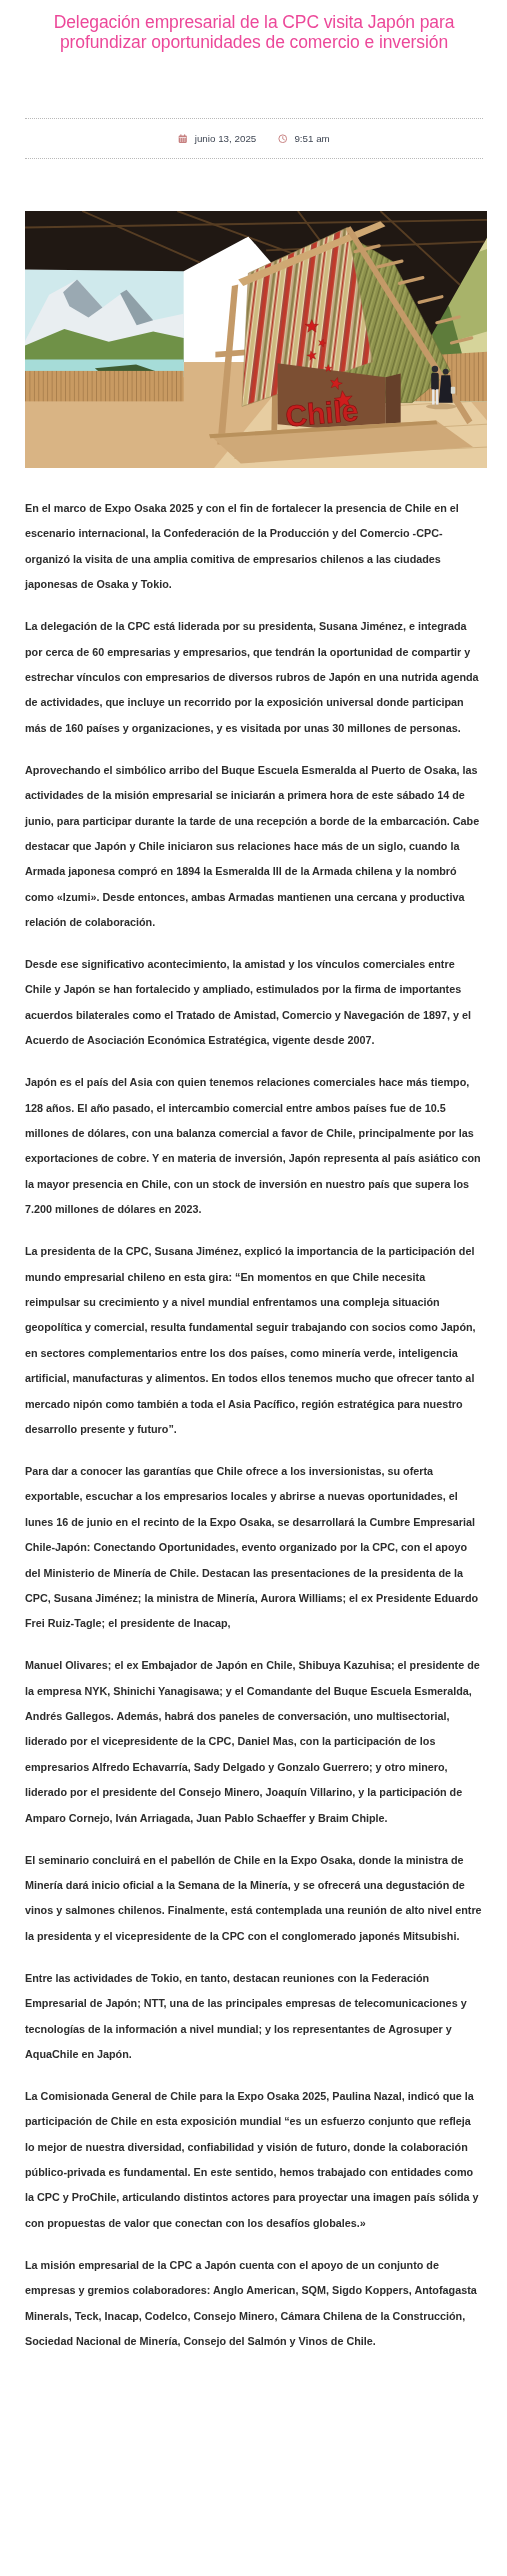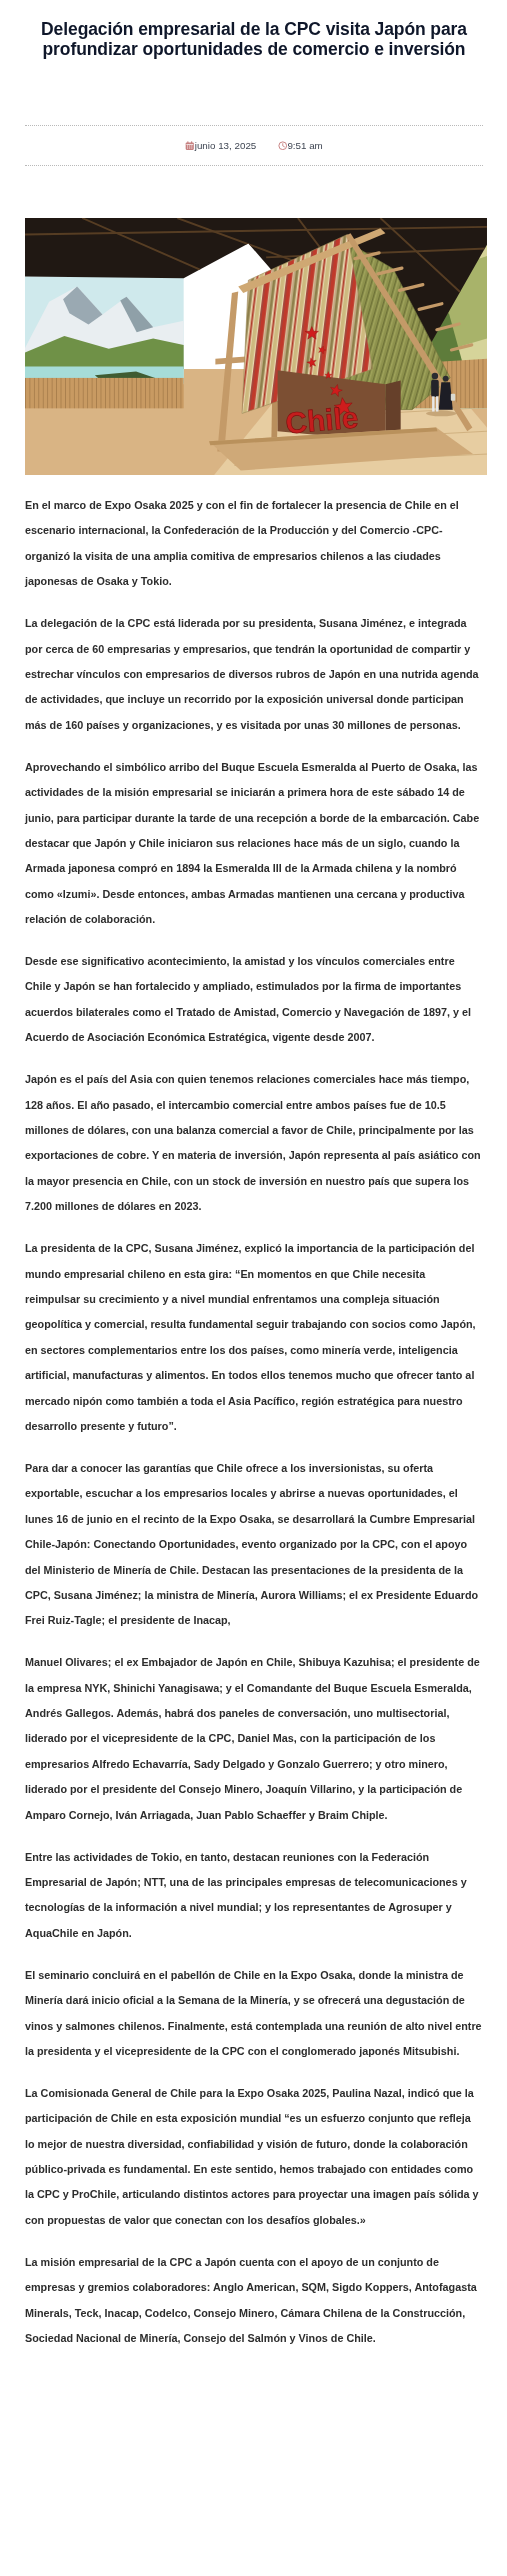--- a/index.html
+++ b/index.html
@@ -6,51 +6,51 @@
   body{
     width:508px;
     font-family:"Liberation Sans",sans-serif;
     color:#2d2d2d;
     -webkit-font-smoothing:antialiased;
   }
   .container{width:458px;margin:0 auto;padding-top:3.8px;}
 
   
   .page-title{
-    margin:15px;
-    color:#0f172a;
+    margin:8px;
+    color:#ec4899;
     font-size:17.5px;
     line-height:1.18;
-    font-weight:700;
+    font-weight:400;
     text-align:center;
     letter-spacing:-0.1px;
   }
 
   
   .meta{
     margin-top:65px;
     border-top:0.6px dotted #b9b9b9;
     border-bottom:0.6px dotted #b9b9b9;
     padding:14px 0;
     display:flex;
     justify-content:center;
     align-items:center;
     gap:21.6px;
     color:#3f4653;
     font-size:9.8px;
   }
-  .meta-item{display:flex;align-items:center;gap:0;}
+  .meta-item{display:flex;align-items:center;gap:7px;}
   .meta-item svg{display:block;}
 
   
   .photo{margin:52px 0 0;}
   .photo svg{display:block;}
 
   
-  .body-text{padding-top:18px;padding-bottom:9px;}
+  .body-text{padding-top:28px;padding-bottom:9px;}
   .body-text p{
     margin:0 0 16.5px;
     font-size:10.8px;
     line-height:25.4px;
     text-align:left;
     font-weight:bold;
   }
   .body-text p.lead{font-weight:700;}
   .body-text p:last-child{margin-bottom:4px;}
 </style>
@@ -206,20 +206,20 @@
 
   <section class="body-text">
     <p class="lead">En el marco de Expo Osaka 2025 y con el fin de fortalecer la presencia de Chile en el escenario internacional, la Confederación de la Producción y del Comercio -CPC- organizó la visita de una amplia comitiva de empresarios chilenos a las ciudades japonesas de Osaka y Tokio.</p>
     <p>La delegación de la CPC está liderada por su presidenta, Susana Jiménez, e integrada por cerca de 60 empresarias y empresarios, que tendrán la oportunidad de compartir y estrechar vínculos con empresarios de diversos rubros de Japón en una nutrida agenda de actividades, que incluye un recorrido por la exposición universal donde participan más de 160 países y organizaciones, y es visitada por unas 30 millones de personas.</p>
     <p>Aprovechando el simbólico arribo del Buque Escuela Esmeralda al Puerto de Osaka, las actividades de la misión empresarial se iniciarán a primera hora de este sábado 14 de junio, para participar durante la tarde de una recepción a borde de la embarcación. Cabe destacar que Japón y Chile iniciaron sus relaciones hace más de un siglo, cuando la Armada japonesa compró en 1894 la Esmeralda III de la Armada chilena y la nombró como «Izumi». Desde entonces, ambas Armadas mantienen una cercana y productiva relación de colaboración.</p>
     <p>Desde ese significativo acontecimiento, la amistad y los vínculos comerciales entre Chile y Japón se han fortalecido y ampliado, estimulados por la firma de importantes acuerdos bilaterales como el Tratado de Amistad, Comercio y Navegación de 1897, y el Acuerdo de Asociación Económica Estratégica, vigente desde 2007.</p>
     <p>Japón es el país del Asia con quien tenemos relaciones comerciales hace más tiempo, 128 años. El año pasado, el intercambio comercial entre ambos países fue de 10.5 millones de dólares, con una balanza comercial a favor de Chile, principalmente por las exportaciones de cobre. Y en materia de inversión, Japón representa al país asiático con la mayor presencia en Chile, con un stock de inversión en nuestro país que supera los 7.200 millones de dólares en 2023.</p>
     <p>La presidenta de la CPC, Susana Jiménez, explicó la importancia de la participación del mundo empresarial chileno en esta gira: “En momentos en que Chile necesita reimpulsar su crecimiento y a nivel mundial enfrentamos una compleja situación geopolítica y comercial, resulta fundamental seguir trabajando con socios como Japón, en sectores complementarios entre los dos países, como minería verde, inteligencia artificial, manufacturas y alimentos. En todos ellos tenemos mucho que ofrecer tanto al mercado nipón como también a toda el Asia Pacífico, región estratégica para nuestro desarrollo presente y futuro”.</p>
     <p>Para dar a conocer las garantías que Chile ofrece a los inversionistas, su oferta exportable, escuchar a los empresarios locales y abrirse a nuevas oportunidades, el lunes 16 de junio en el recinto de la Expo Osaka, se desarrollará la Cumbre Empresarial Chile-Japón: Conectando Oportunidades, evento organizado por la CPC, con el apoyo del Ministerio de Minería de Chile. Destacan las presentaciones de la presidenta de la CPC, Susana Jiménez; la ministra de Minería, Aurora Williams; el ex Presidente Eduardo Frei Ruiz-Tagle; el presidente de Inacap,</p>
     <p>Manuel Olivares; el ex Embajador de Japón en Chile, Shibuya Kazuhisa; el presidente de la empresa NYK, Shinichi Yanagisawa; y el Comandante del Buque Escuela Esmeralda, Andrés Gallegos. Además, habrá dos paneles de conversación, uno multisectorial, liderado por el vicepresidente de la CPC, Daniel Mas, con la participación de los empresarios Alfredo Echavarría, Sady Delgado y Gonzalo Guerrero; y otro minero, liderado por el presidente del Consejo Minero, Joaquín Villarino, y la participación de Amparo Cornejo, Iván Arriagada, Juan Pablo Schaeffer y Braim Chiple.</p>
+    <p>El seminario concluirá en el pabellón de Chile en la Expo Osaka, donde la ministra de Minería dará inicio oficial a la Semana de la Minería, y se ofrecerá una degustación de vinos y salmones chilenos. Finalmente, está contemplada una reunión de alto nivel entre la presidenta y el vicepresidente de la CPC con el conglomerado japonés Mitsubishi.</p>
     <p>Entre las actividades de Tokio, en tanto, destacan reuniones con la Federación Empresarial de Japón; NTT, una de las principales empresas de telecomunicaciones y tecnologías de la información a nivel mundial; y los representantes de Agrosuper y AquaChile en Japón.</p>
-    <p>El seminario concluirá en el pabellón de Chile en la Expo Osaka, donde la ministra de Minería dará inicio oficial a la Semana de la Minería, y se ofrecerá una degustación de vinos y salmones chilenos. Finalmente, está contemplada una reunión de alto nivel entre la presidenta y el vicepresidente de la CPC con el conglomerado japonés Mitsubishi.</p>
     <p>La Comisionada General de Chile para la Expo Osaka 2025, Paulina Nazal, indicó que la participación de Chile en esta exposición mundial “es un esfuerzo conjunto que refleja lo mejor de nuestra diversidad, confiabilidad y visión de futuro, donde la colaboración público-privada es fundamental. En este sentido, hemos trabajado con entidades como la CPC y ProChile, articulando distintos actores para proyectar una imagen país sólida y con propuestas de valor que conectan con los desafíos globales.»</p>
     <p>La misión empresarial de la CPC a Japón cuenta con el apoyo de un conjunto de empresas y gremios colaboradores: Anglo American, SQM, Sigdo Koppers, Antofagasta Minerals, Teck, Inacap, Codelco, Consejo Minero, Cámara Chilena de la Construcción, Sociedad Nacional de Minería, Consejo del Salmón y Vinos de Chile.</p>
   </section>
 
 </main>
 
 
 </body></html>

